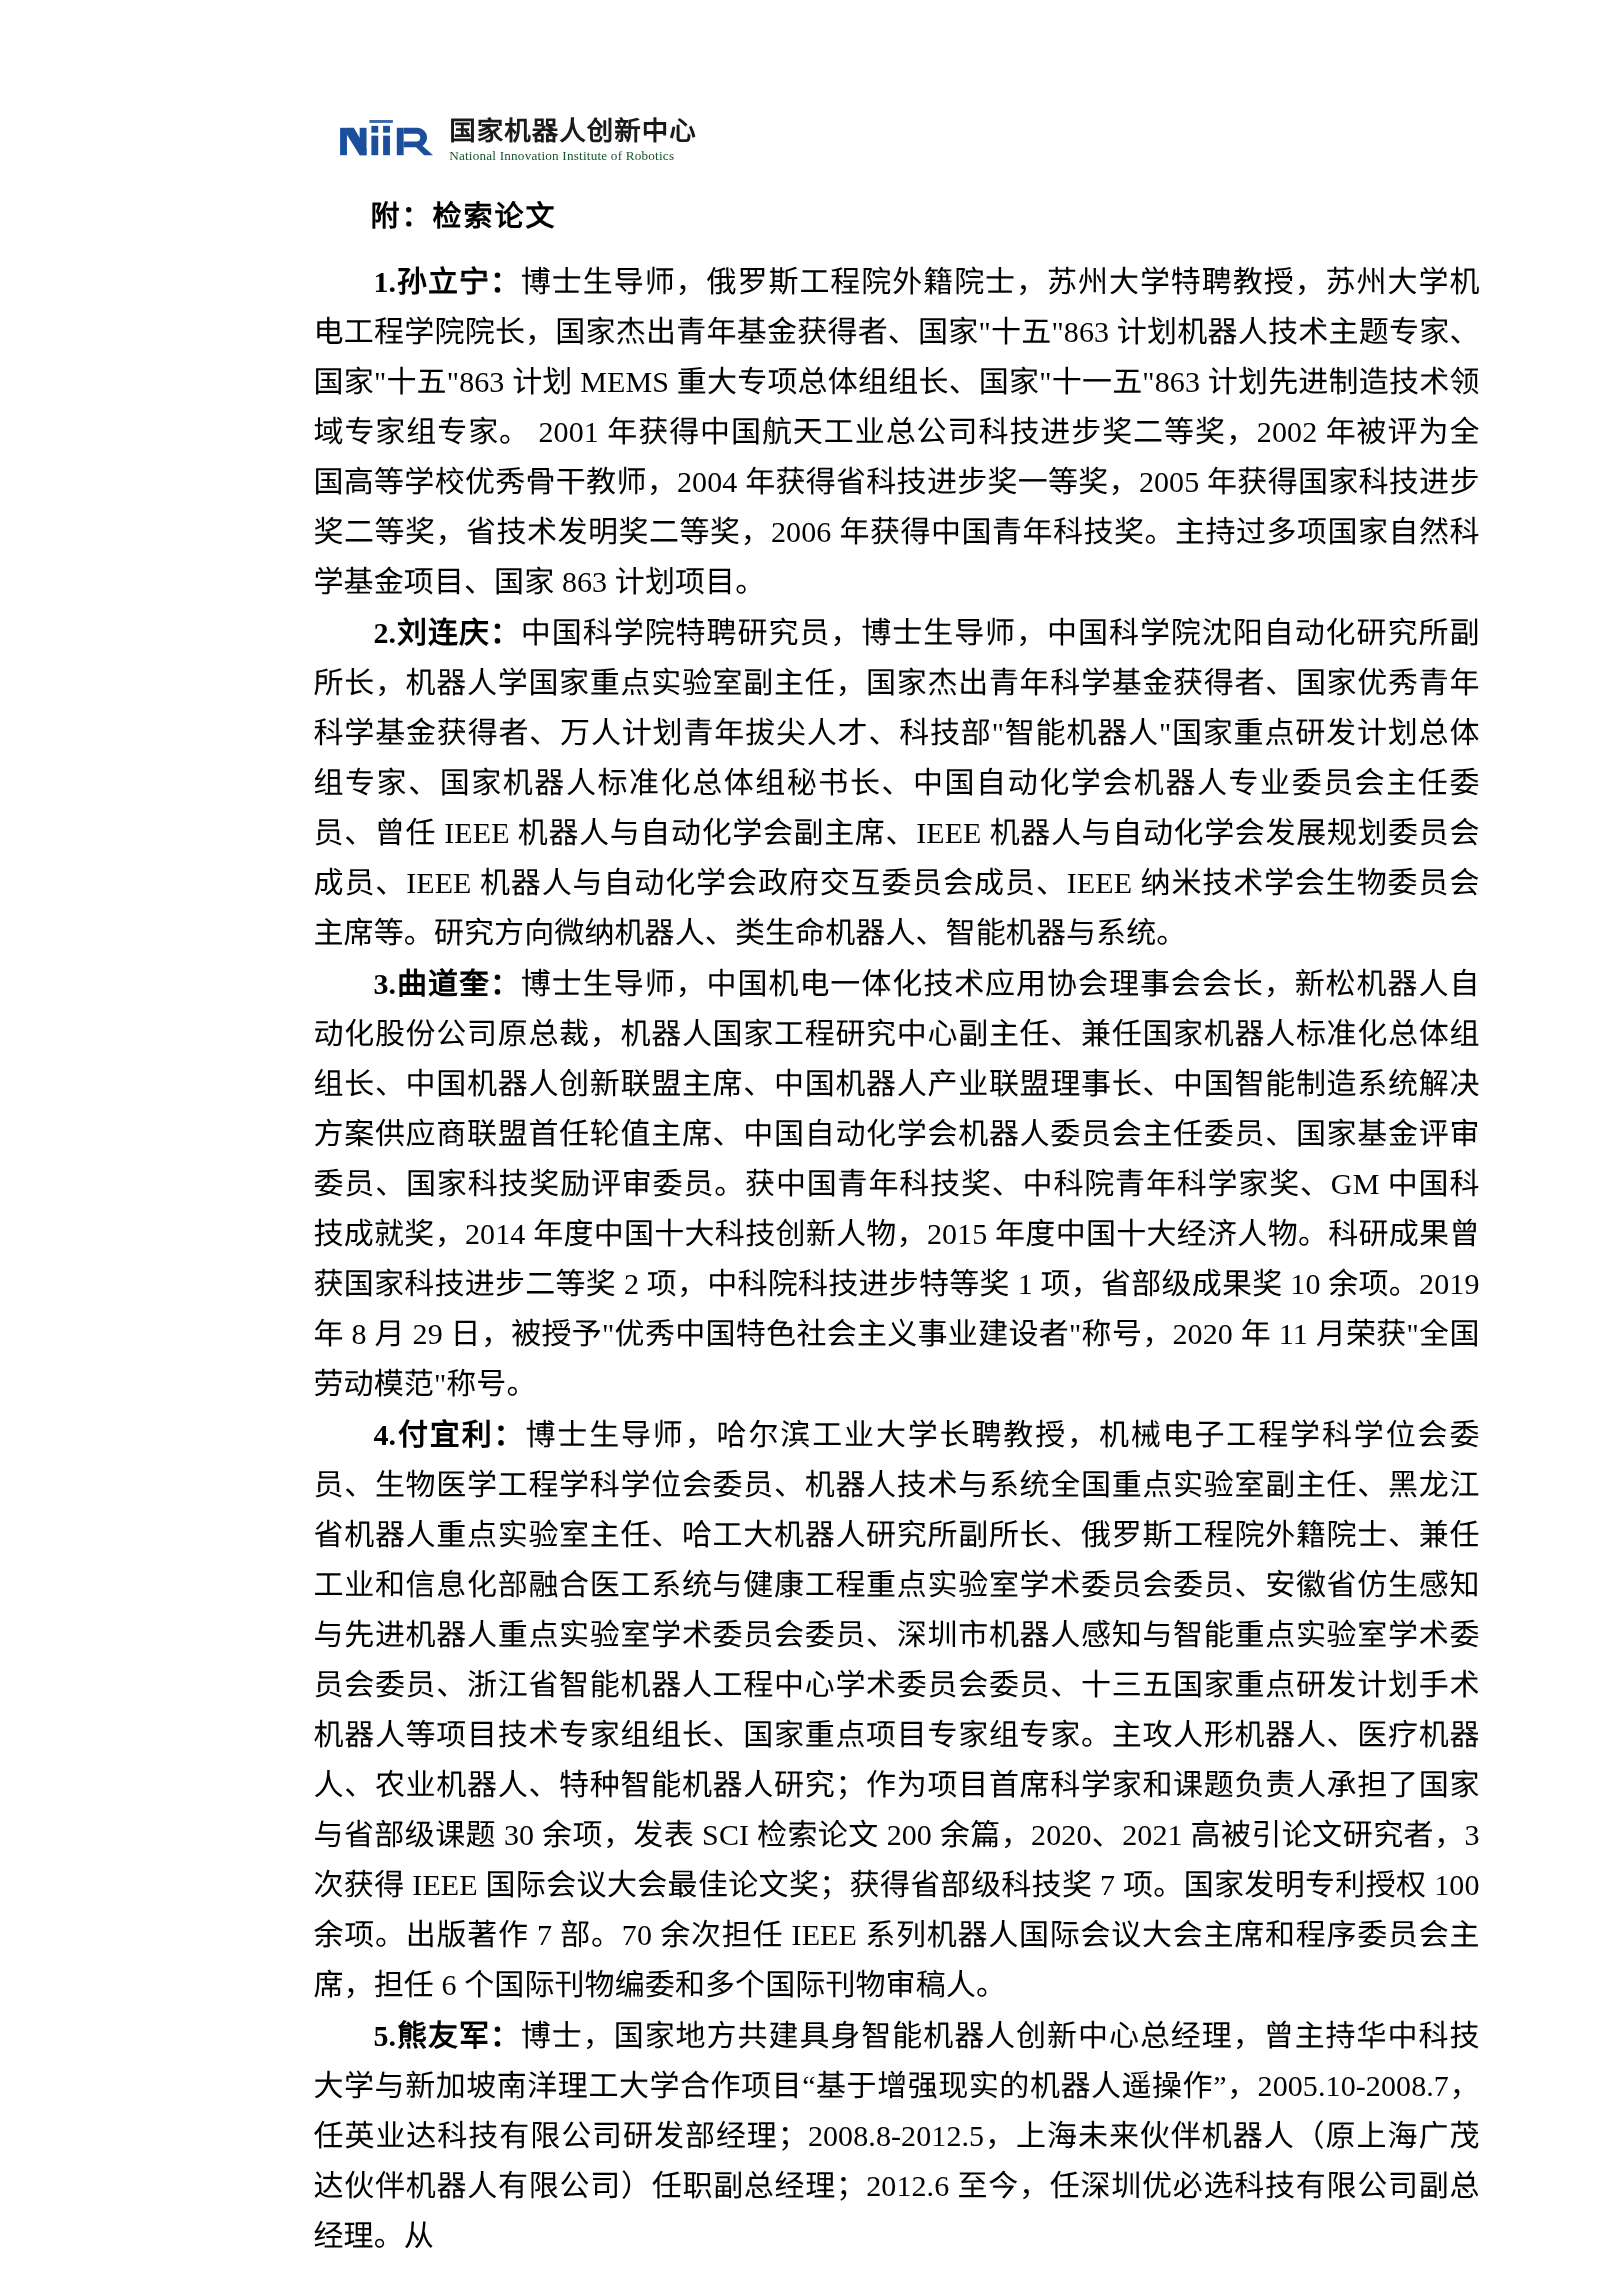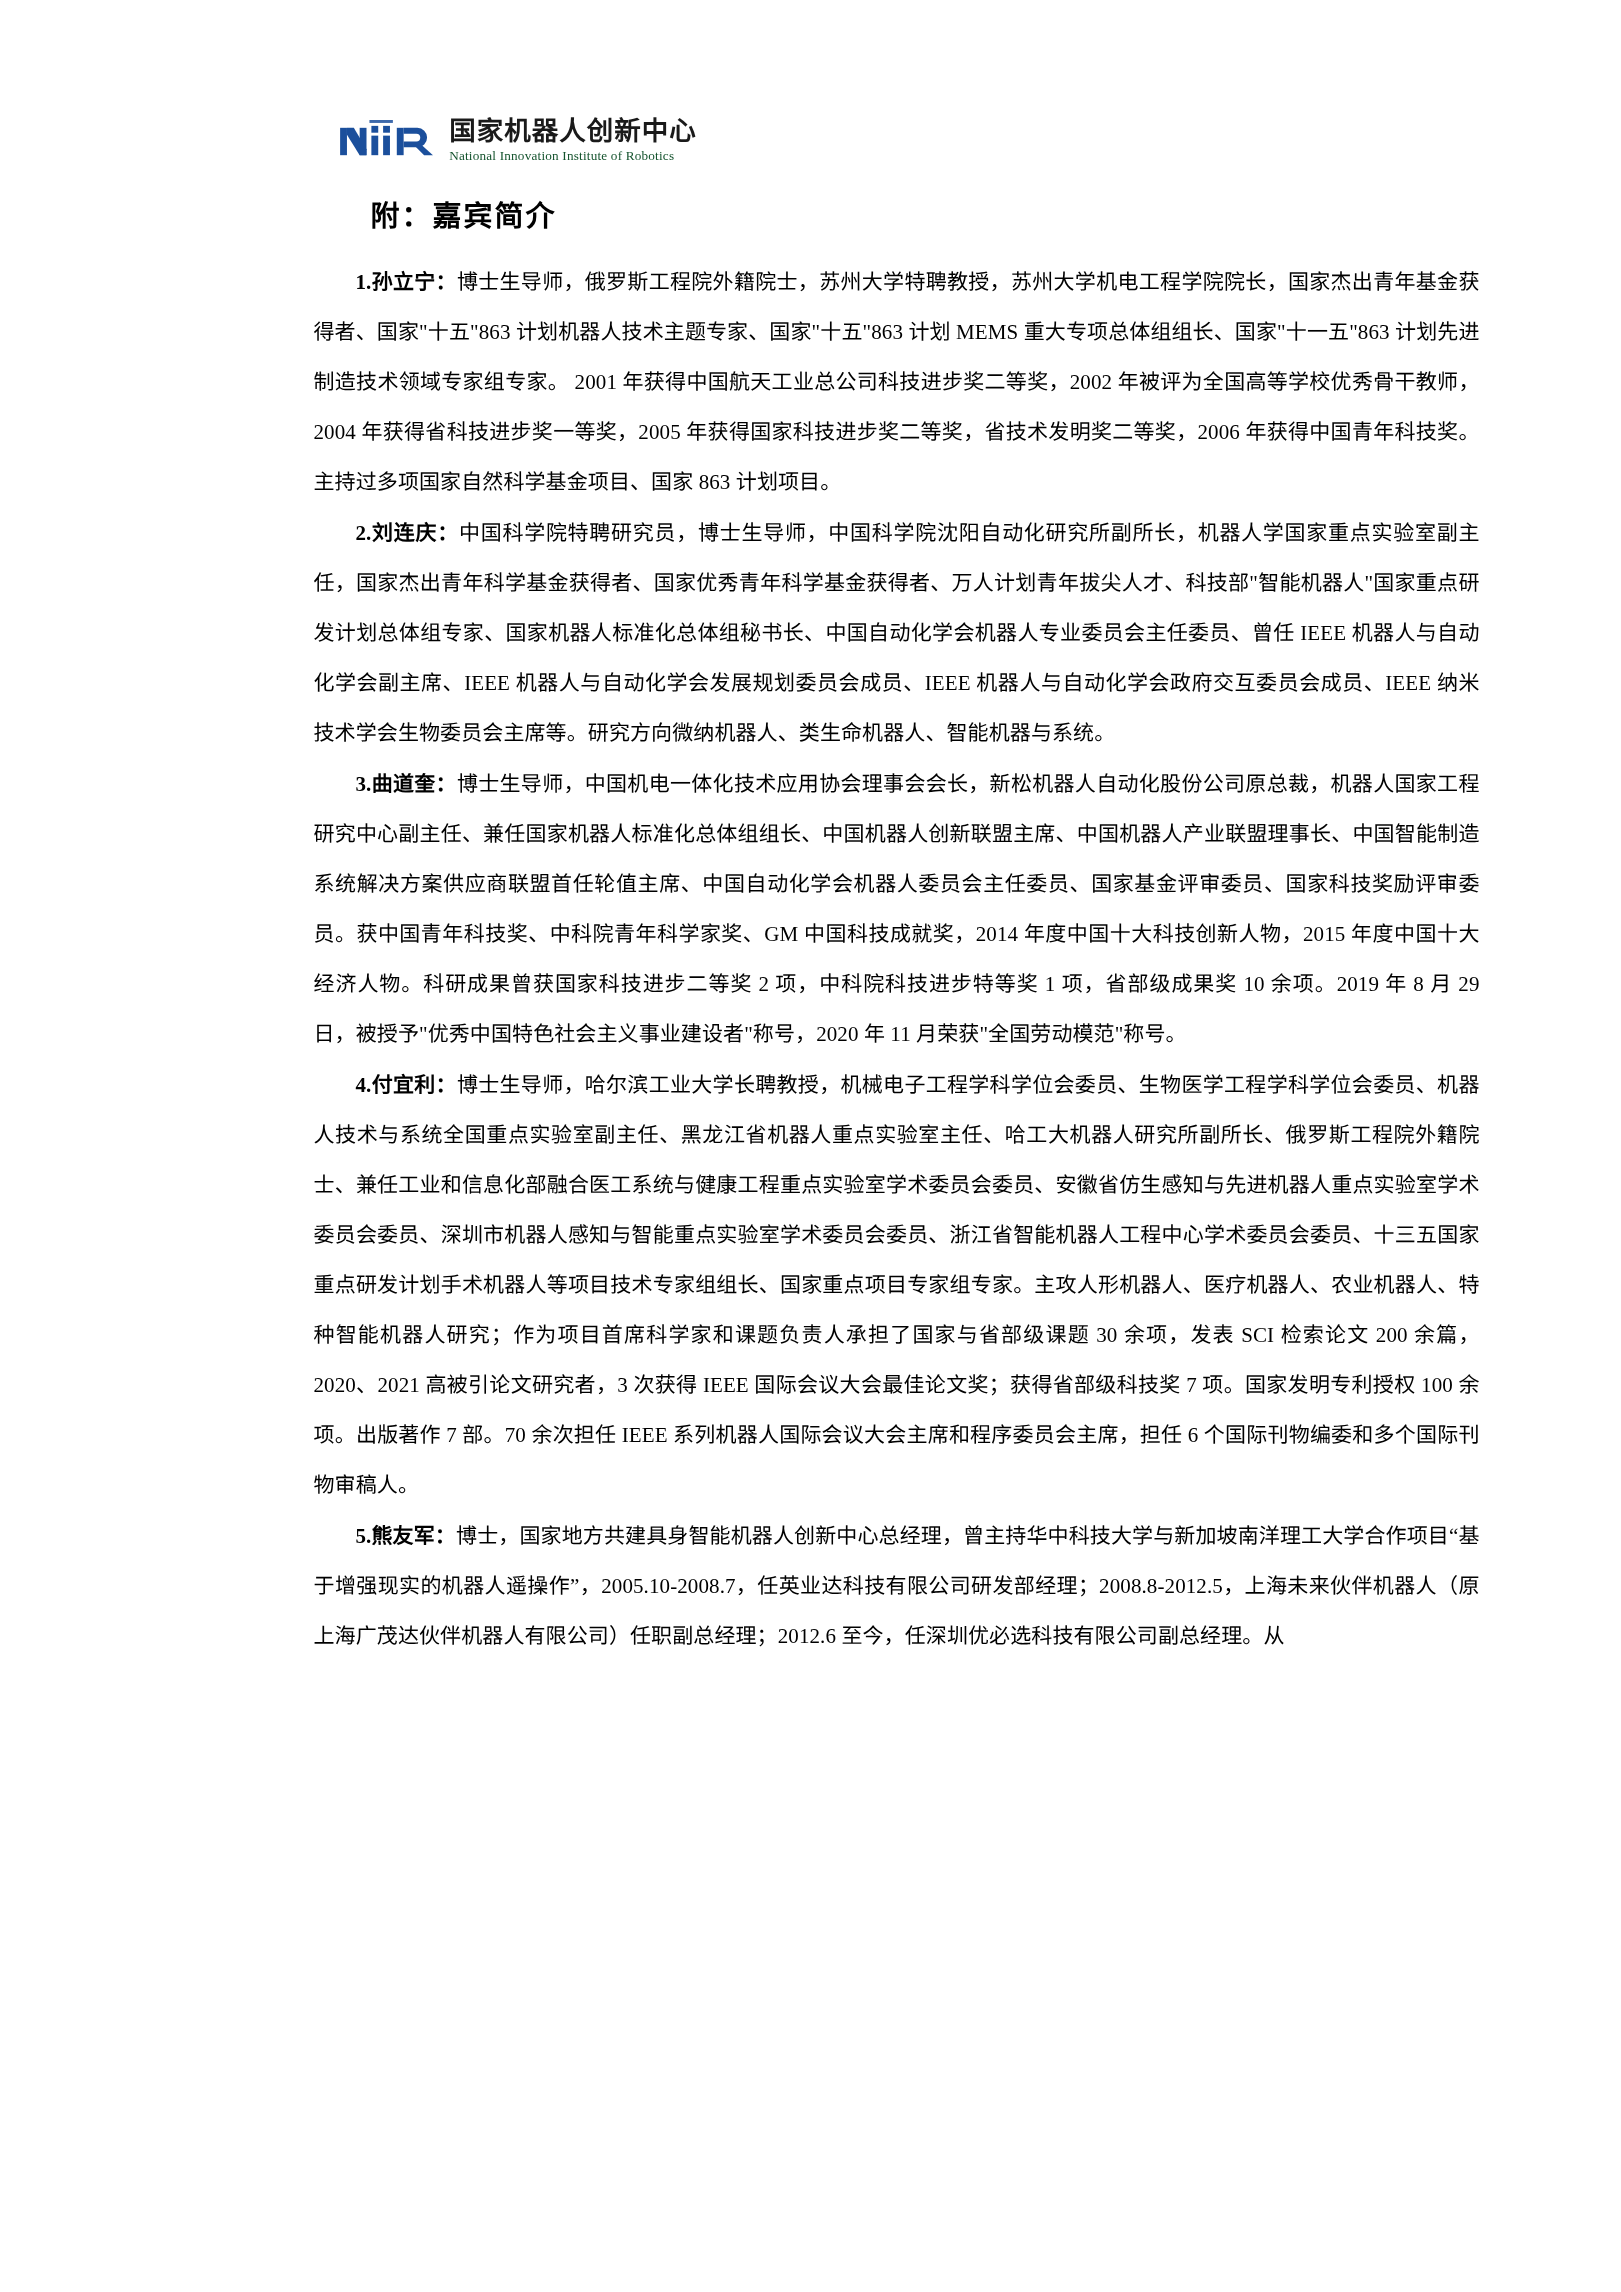--- a/index.html
+++ b/index.html
@@ -67,21 +67,21 @@
     color: #000;
   }
 
   .content {
     position: absolute;
     left: 227px;
     top: 257px;
     width: 1166px;
   }
   .para {
-    font-size: 21px;
+    font-size: 30px;
     line-height: 50px;
     text-align: justify;
     text-justify: inter-ideograph;
     text-indent: 2em;
     margin: 0 0 1px 0;
     letter-spacing: 0.1px;
   }
   .para .name {
     font-weight: bold;
   }
@@ -114,21 +114,21 @@
           <rect x="30" y="0" width="24" height="3"></rect>
         </g>
       </svg>
     </div>
     <div class="logo-text">
       <div class="logo-cn">国家机器人创新中心</div>
       <div class="logo-en">National Innovation Institute of Robotics</div>
     </div>
   </div>
 
-  <div class="doc-title">附：嘉宾简介</div>
+  <div class="doc-title">附：检索论文</div>
 
   <div class="content">
 
     <p class="para">
       <span class="name">1.</span><span class="name">孙立宁：</span><span>博士生导师，俄罗斯工程院外籍院士，苏州大学特聘教授，苏州大学机电工程学院院长，国家杰出青年基金获得者、国家"十五"863 计划机器人技术主题专家、国家"十五"863 计划 MEMS 重大专项总体组组长、国家"十一五"863 计划先进制造技术领域专家组专家。 2001 年获得中国航天工业总公司科技进步奖二等奖，2002 年被评为全国高等学校优秀骨干教师，2004 年获得省科技进步奖一等奖，2005 年获得国家科技进步奖二等奖，省技术发明奖二等奖，2006 年获得中国青年科技奖。主持过多项国家自然科学基金项目、国家 863 计划项目。</span>
     </p>
 
     <p class="para">
       <span class="name">2.</span><span class="name">刘连庆：</span><span>中国科学院特聘研究员，博士生导师，中国科学院沈阳自动化研究所副所长，机器人学国家重点实验室副主任，国家杰出青年科学基金获得者、国家优秀青年科学基金获得者、万人计划青年拔尖人才、科技部"智能机器人"国家重点研发计划总体组专家、国家机器人标准化总体组秘书长、中国自动化学会机器人专业委员会主任委员、曾任 IEEE 机器人与自动化学会副主席、IEEE 机器人与自动化学会发展规划委员会成员、IEEE 机器人与自动化学会政府交互委员会成员、IEEE 纳米技术学会生物委员会主席等。研究方向微纳机器人、类生命机器人、智能机器与系统。</span>
     </p>

